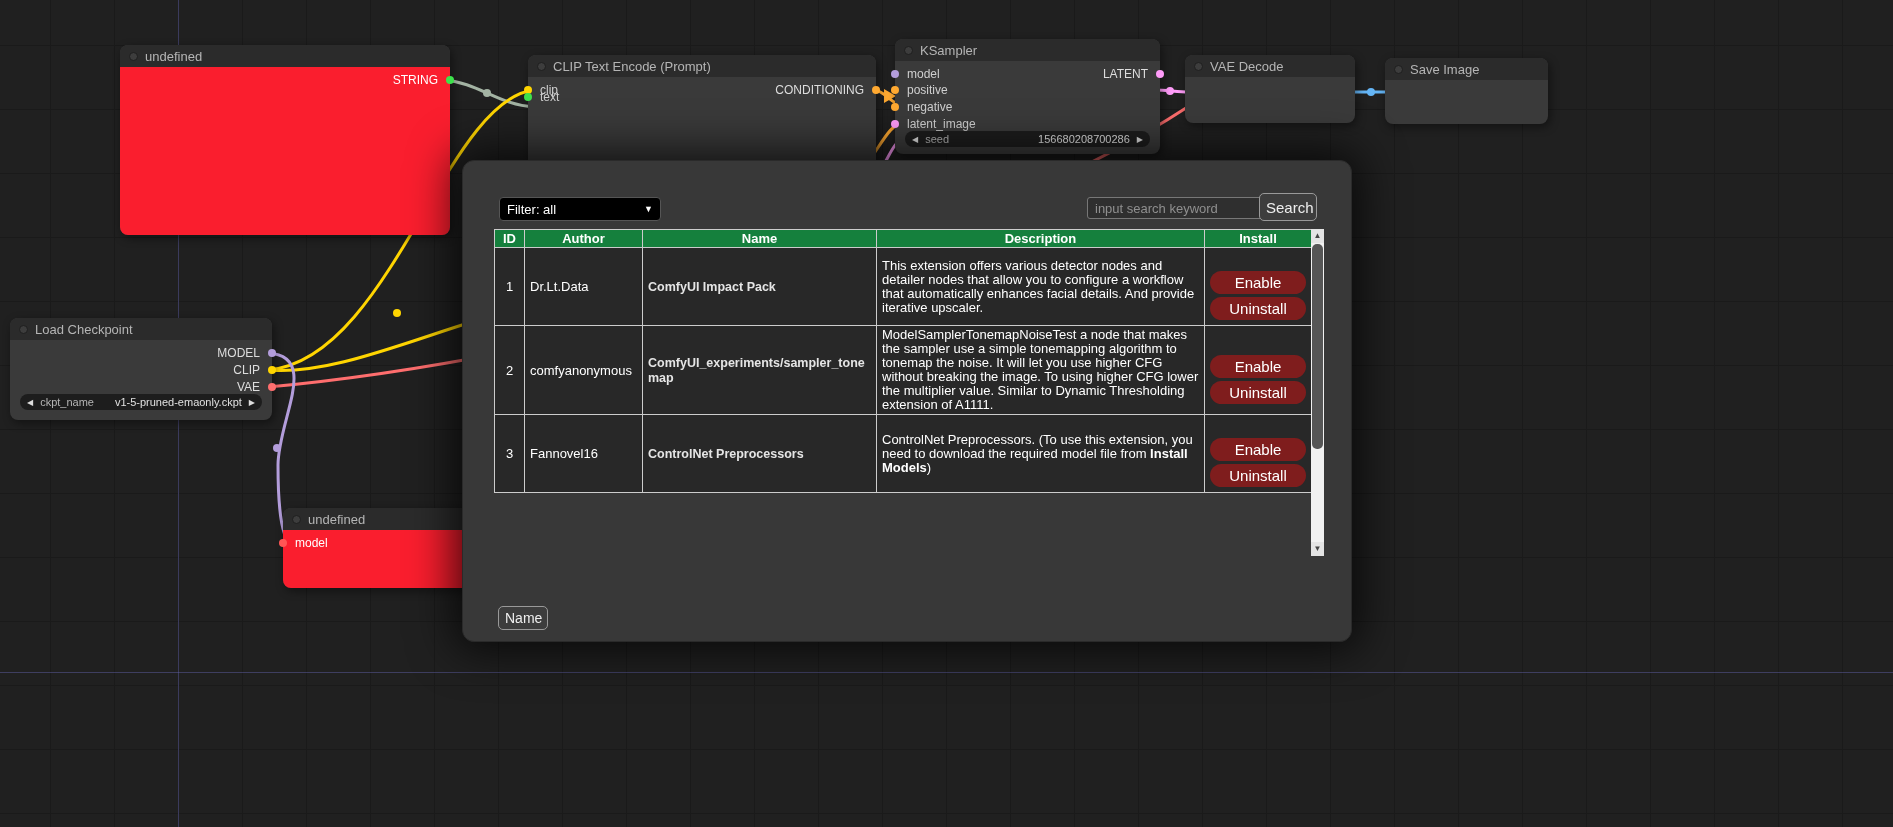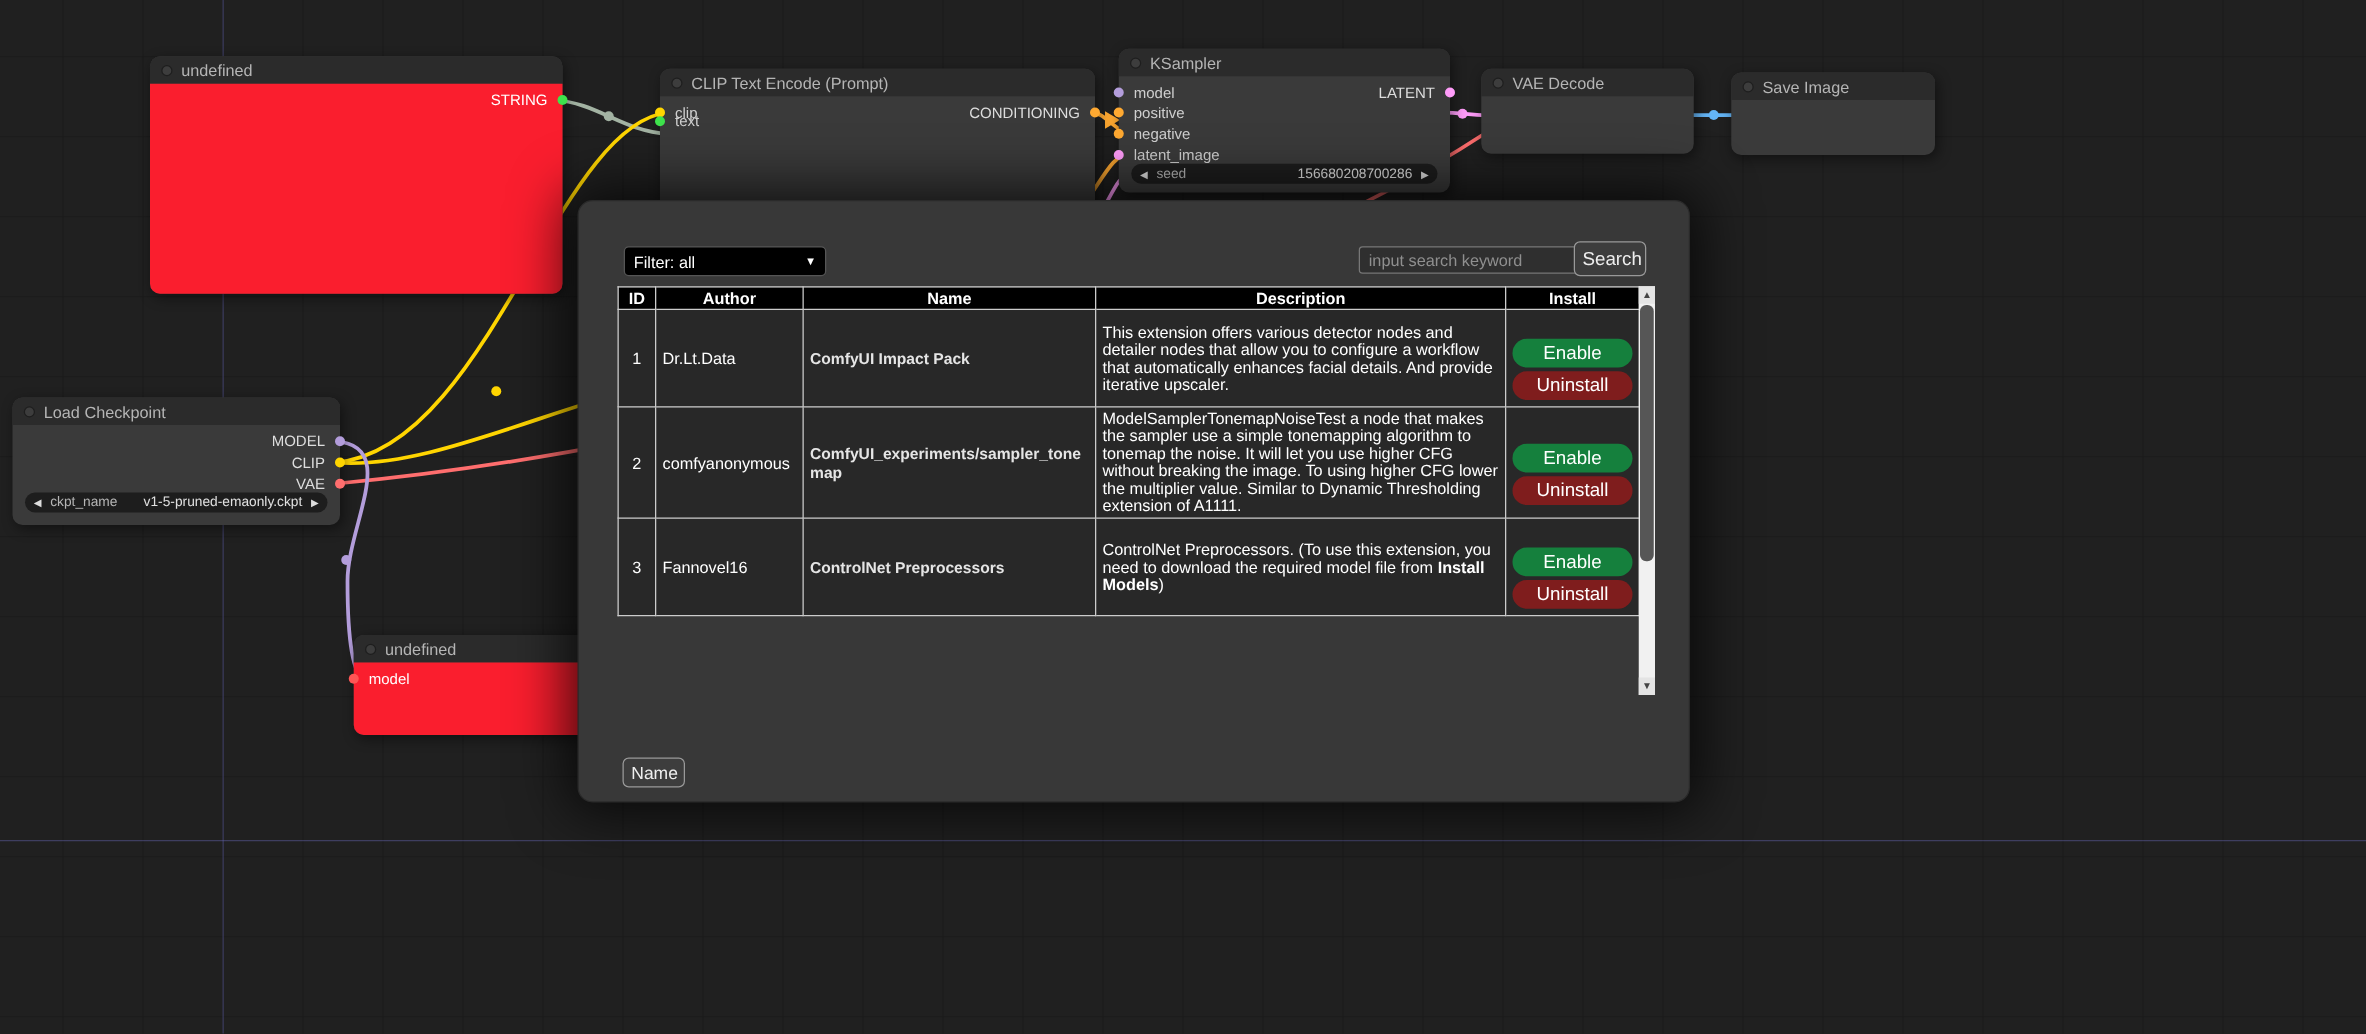--- a/index.html
+++ b/index.html
@@ -57,31 +57,31 @@
     background:#2f2f2f;border:1px solid #777;border-radius:3px;color:#ccc;font-size:13px;padding:0 7px;font-family:inherit;
   }
   .search-input::placeholder{color:#8f8f8f;}
   .btn{background:#3d3d3d;border:1px solid #999;border-radius:5px;color:#eee;font-family:inherit;cursor:pointer;}
   .search-btn{position:absolute;left:796px;top:32px;width:58px;height:28px;font-size:15px;}
   .close-btn{position:absolute;left:35px;top:445px;width:50px;height:24px;font-size:14px;}
 
   .table-wrap{position:absolute;left:31px;top:68px;width:830px;height:327px;}
   .ext-table{border-collapse:collapse;width:817px;table-layout:fixed;}
   .ext-table th{
-    background:#000000;color:#fff;font-size:13px;font-weight:bold;border:1px solid #ccc;height:17px;padding:0;
+    background:#15803d;color:#fff;font-size:13px;font-weight:bold;border:1px solid #ccc;height:17px;padding:0;
   }
   .ext-table td{
     border:1px solid #ccc;background:#282828;color:#fff;font-size:13px;vertical-align:middle;padding:2px 5px;
   }
   td.cell-id{text-align:center;}
   .name-link{color:#e5e5e5;font-weight:bold;font-size:12.5px;cursor:pointer;overflow-wrap:anywhere;}
   td.cell-desc{line-height:14px;padding:2px 5px;}
   .desc-bold{font-weight:bold;}
   .pill{display:block;width:96px;height:23px;line-height:21px;margin:3px auto;border-radius:12px;color:#fff;font-size:15px;text-align:center;border:none;cursor:pointer;font-family:inherit;padding:0;}
-  .pill.enable{background:#15803d;margin-top:21px;}
+  .pill.enable{background:#7f1d1d;margin-top:21px;}
   .pill.uninstall{background:#7f1d1d;}
 
   .scrollbar{position:absolute;right:0;top:0;width:13px;height:327px;background:#f1f1f1;}
   .sb-arrow{position:absolute;left:0;width:13px;height:14px;background:#e4e4e4;color:#444;font-size:8px;text-align:center;line-height:14px;cursor:pointer;}
   .sb-arrow.up{top:0;}
   .sb-arrow.down{bottom:0;}
   .sb-thumb{position:absolute;left:1px;width:11px;top:15px;height:205px;background:#565656;border-radius:5px;cursor:pointer;}
 </style>
 </head>
 <body>

